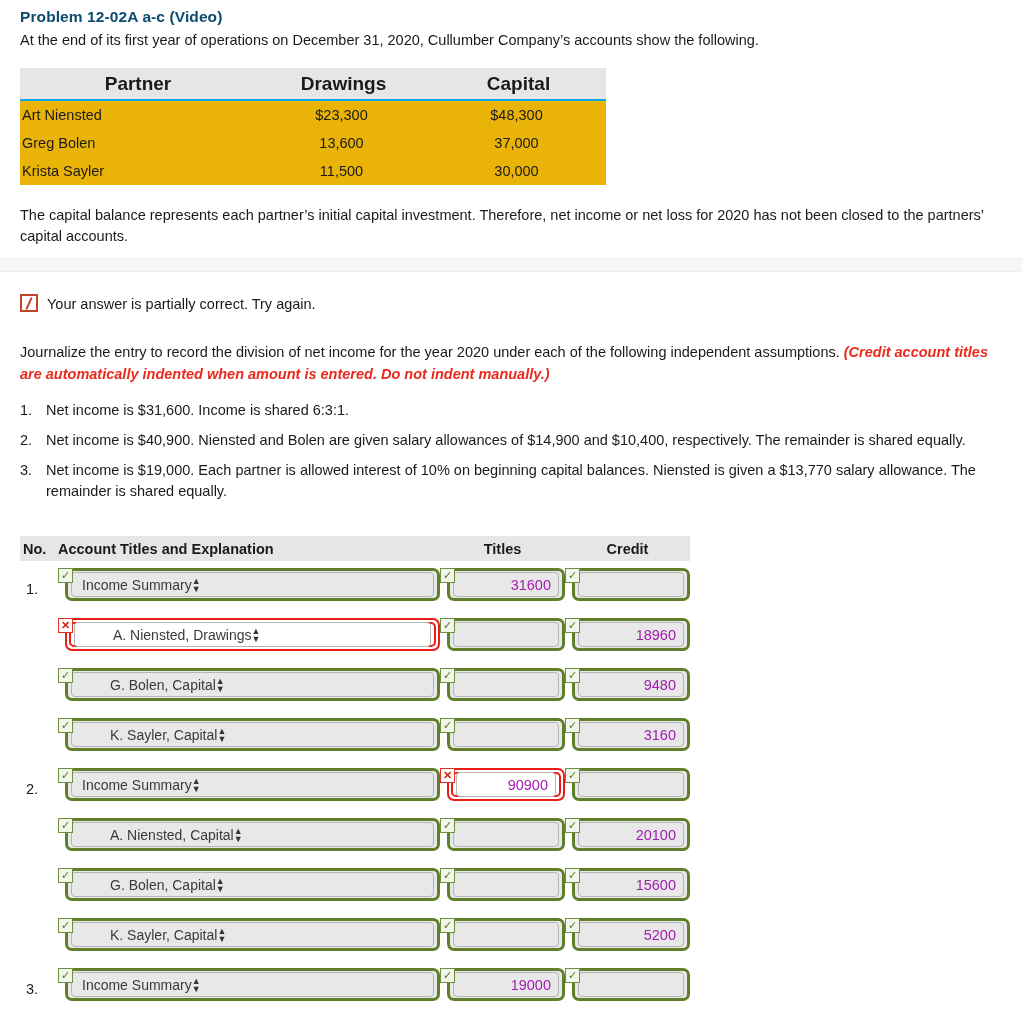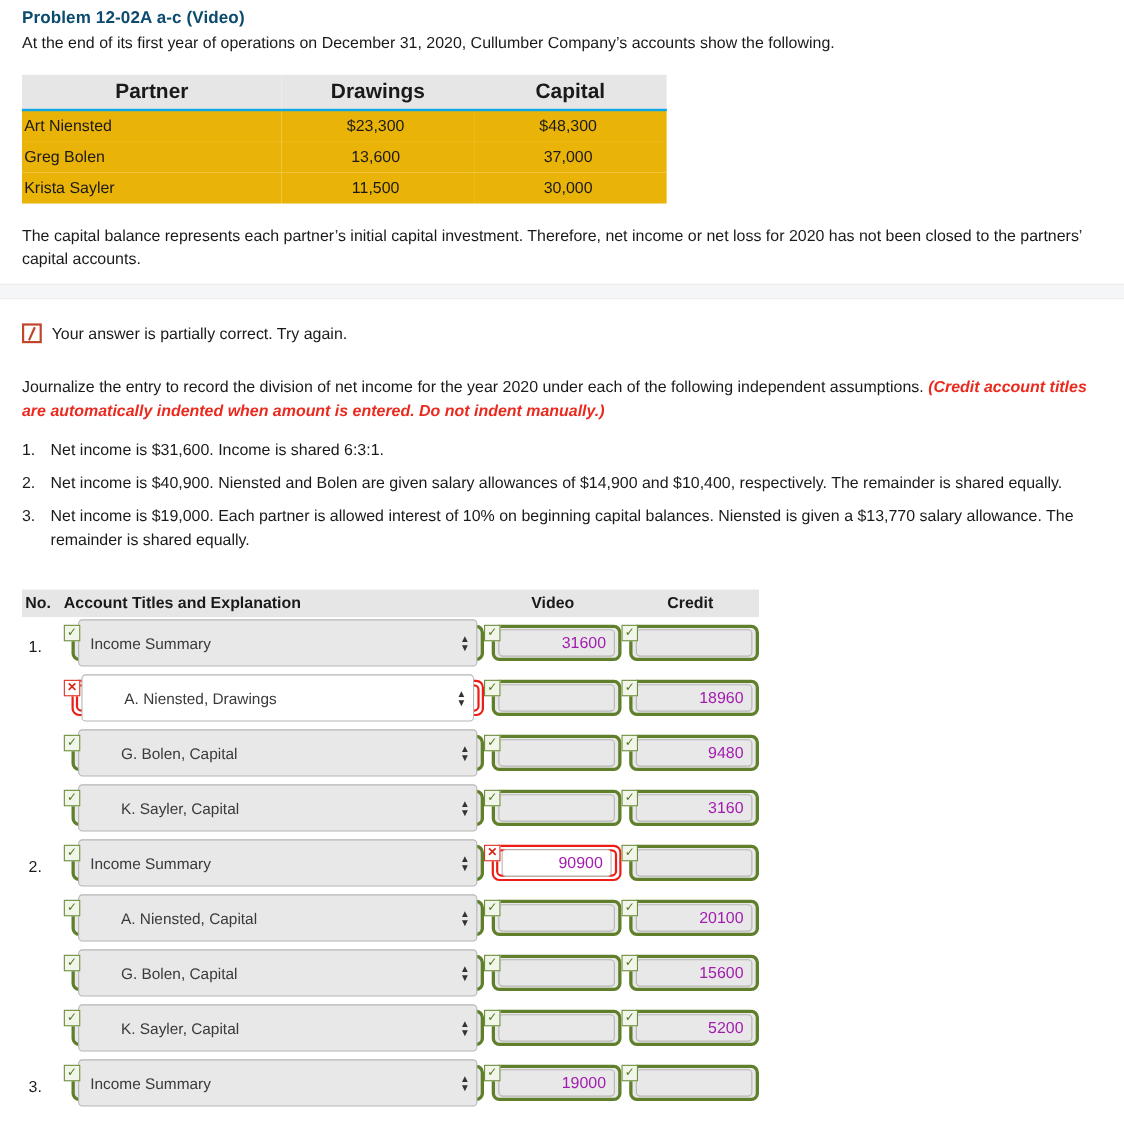--- a/index.html
+++ b/index.html
@@ -118,23 +118,23 @@
     border:2px solid #ec1c16; background:#ffffff; border-radius:7px;
     padding:2px;
   }
   .ctl.err > .errin {
     border:2px solid #ec1c16; border-radius:5px; background:#fff;
     flex:1; height:100%; display:flex; align-items:center;
   }
 
   .sel { width:375px; }
   .sel .sel-inner {
-    flex:1; height:43px; margin:0 3px; border:1px solid #b5b5b5;
+    flex:1; height:25px; margin:0 3px; border:1px solid #b5b5b5;
     border-radius:4px; background:#e8e8e8;
-    display:flex; align-items:center; justify-content:space-between;
+    display:flex; align-items:center; 
     padding:0 6px 0 10px; font-size:14px; color:#3a3a3a;
   }
   .sel .sel-inner.indent { padding-left:38px; }
   .sel .sel-inner.white { background:#fff; }
   .arrows { font-size:9px; line-height:8px; color:#333; text-align:center; flex:none; }
 
   .amt { width:118px; }
   .amt .amt-inner {
     flex:1; height:25px; margin:0 3px; border:1px solid #b5b5b5;
     border-radius:4px; background:#e8e8e8;
@@ -208,21 +208,21 @@
       <div class="ai">
         <div class="mk">3.</div>
         <div class="bd">Net income is $19,000. Each partner is allowed interest of 10% on beginning capital balances. Niensted is given a $13,770 salary allowance. The remainder is shared equally.</div>
       </div>
     </div>
 
   <div class="journal">
     <div class="jhead">
       <div class="jh-no">No.</div>
       <div class="jh-acct">Account Titles and Explanation</div>
-      <div class="jh-deb">Video</div>
+      <div class="jh-deb">Titles</div>
       <div class="jh-cred">Credit</div>
     </div>
     <div id="journal-body">
         <div class="jrow">
           <div class="jnum">1.</div>
           <div class="cell-acct">
             <div class="fw">
               <span class="tick">✓</span>
               <div class="ctl sel">
                 <div class="sel-inner">

